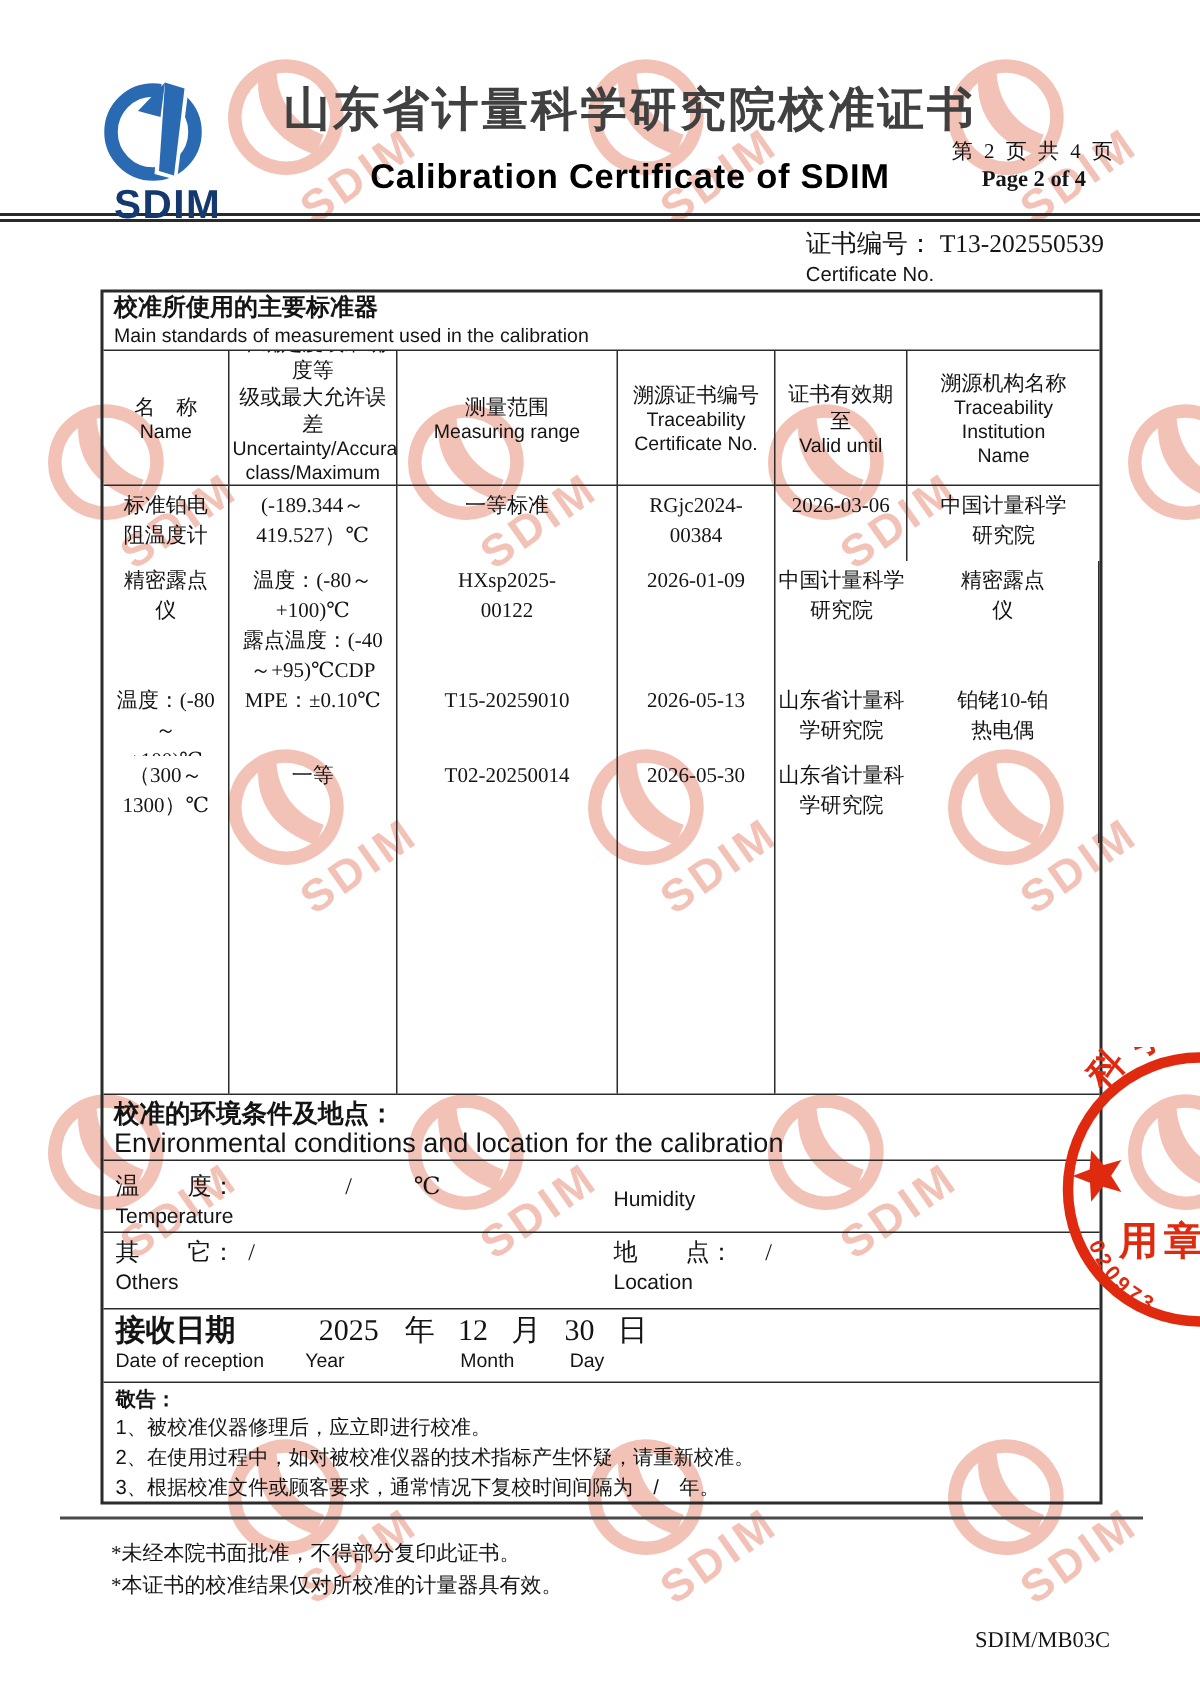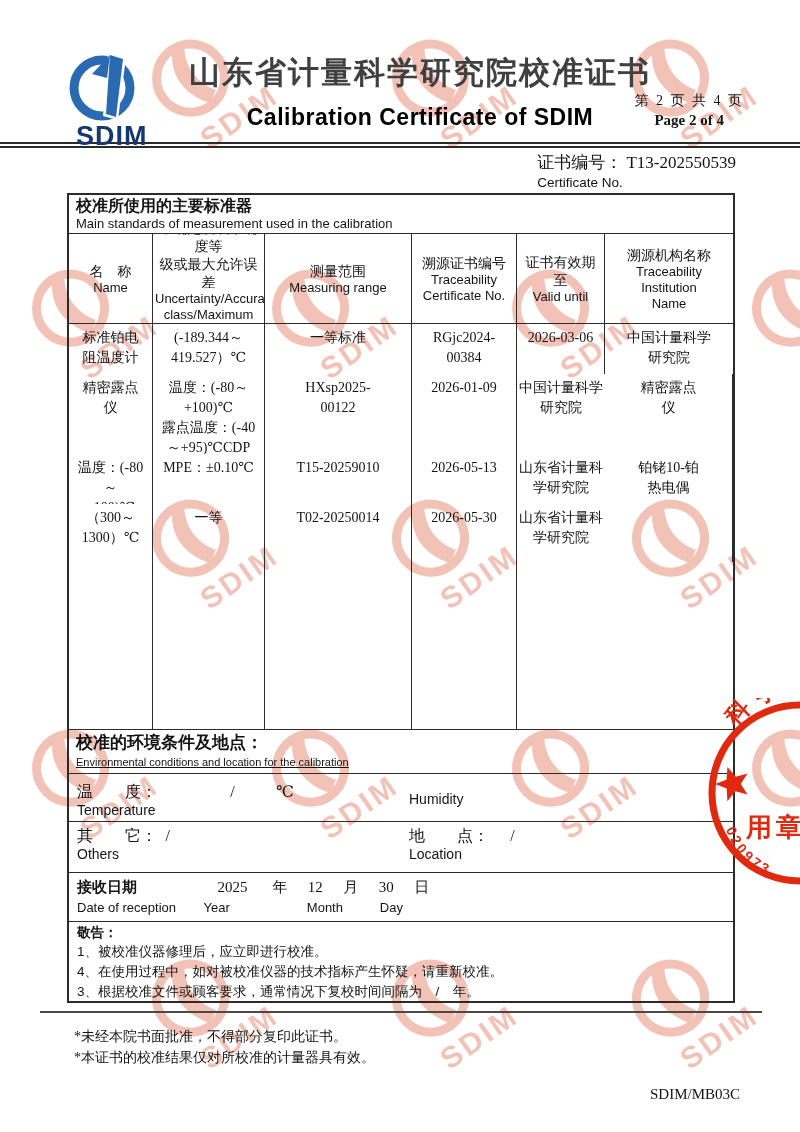--- a/index.html
+++ b/index.html
@@ -43,33 +43,33 @@
           white-space:pre-line; overflow:hidden; }
   .cell.last { border-right:none; }
   .cell.hdr { border-bottom:1px solid #2b2b2b; display:flex; flex-direction:column;
               justify-content:center; padding:2px 2px; }
   .hdr .zh { font-size:14px; line-height:18px; white-space:pre-line; }
   .hdr .en { font-size:13px; line-height:16px; }
   .cell.data { font-family:"Liberation Serif","DejaVu Serif",serif; font-size:14px; line-height:20px; }
 
   .env-title { height:44px; border-bottom:1px solid #2b2b2b; padding:2px 7px; }
   .env-title .zh { font-size:17px; font-weight:600; line-height:22px; }
-  .env-title .en { font-size:11px; line-height:16px;text-decoration:underline; }
+  .env-title .en { font-size:18px; line-height:16px; }
 
   .pair-row { border-bottom:1px solid #2b2b2b; display:flex; }
   .pair-row .half-l { width:338px; padding:3px 0 0 8px; }
   .pair-row .half-r { flex:1; padding:3px 0 0 2px; }
   .fld-zh { font-size:16px; line-height:22px; }
   .fld-en { font-size:14px; line-height:15px; }
   .lab { display:inline-block; }
   .v { display:inline-block; text-align:center; font-family:"Liberation Serif","DejaVu Serif",serif; }
   .u { display:inline-block; font-family:"Liberation Serif","DejaVu Serif",serif; }
 
   .reception { height:49px; border-bottom:1px solid #2b2b2b; padding:3px 0 0 8px; }
-  .rc-zh span { display:inline-block; font-size:15px; line-height:22px; }
+  .rc-zh span { display:inline-block; font-size:20px; line-height:22px; }
   .rc-en span { display:inline-block; font-size:13px; line-height:15px; }
   .rc-lab { width:122px; font-weight:600; }
   .rc-val { font-family:"Liberation Serif","DejaVu Serif",serif; text-align:center; }
   .rc-unit { font-family:"Liberation Serif","DejaVu Serif",serif; text-align:center; }
 
   .notice { padding:2px 8px 0; }
   .notice .nt-title { font-size:13.5px; font-weight:600; line-height:18px; }
   .notice .nt-item { font-size:13.5px; line-height:20px; }
 
   
@@ -408,21 +408,21 @@
         <span style="width:122px;">Date of reception</span>
         <span style="width:86px;">Year</span>
         <span style="width:62px;text-align:center;">Month</span>
         <span style="width:62px;text-align:center;">Day</span>
       </div>
     </div>
 
     <div class="notice">
       <div class="nt-title">敬告：</div>
       <div class="nt-item">1、被校准仪器修理后，应立即进行校准。</div>
-      <div class="nt-item">4、在使用过程中，如对被校准仪器的技术指标产生怀疑，请重新校准。</div>
+      <div class="nt-item">2、在使用过程中，如对被校准仪器的技术指标产生怀疑，请重新校准。</div>
       <div class="nt-item">3、根据校准文件或顾客要求，通常情况下复校时间间隔为　/　年。</div>
     </div>
   </div>
 
   <div class="bottom-rule"></div>
 
   <div class="footnotes">
     <div>*未经本院书面批准，不得部分复印此证书。</div>
     <div>*本证书的校准结果仅对所校准的计量器具有效。</div>
   </div>

